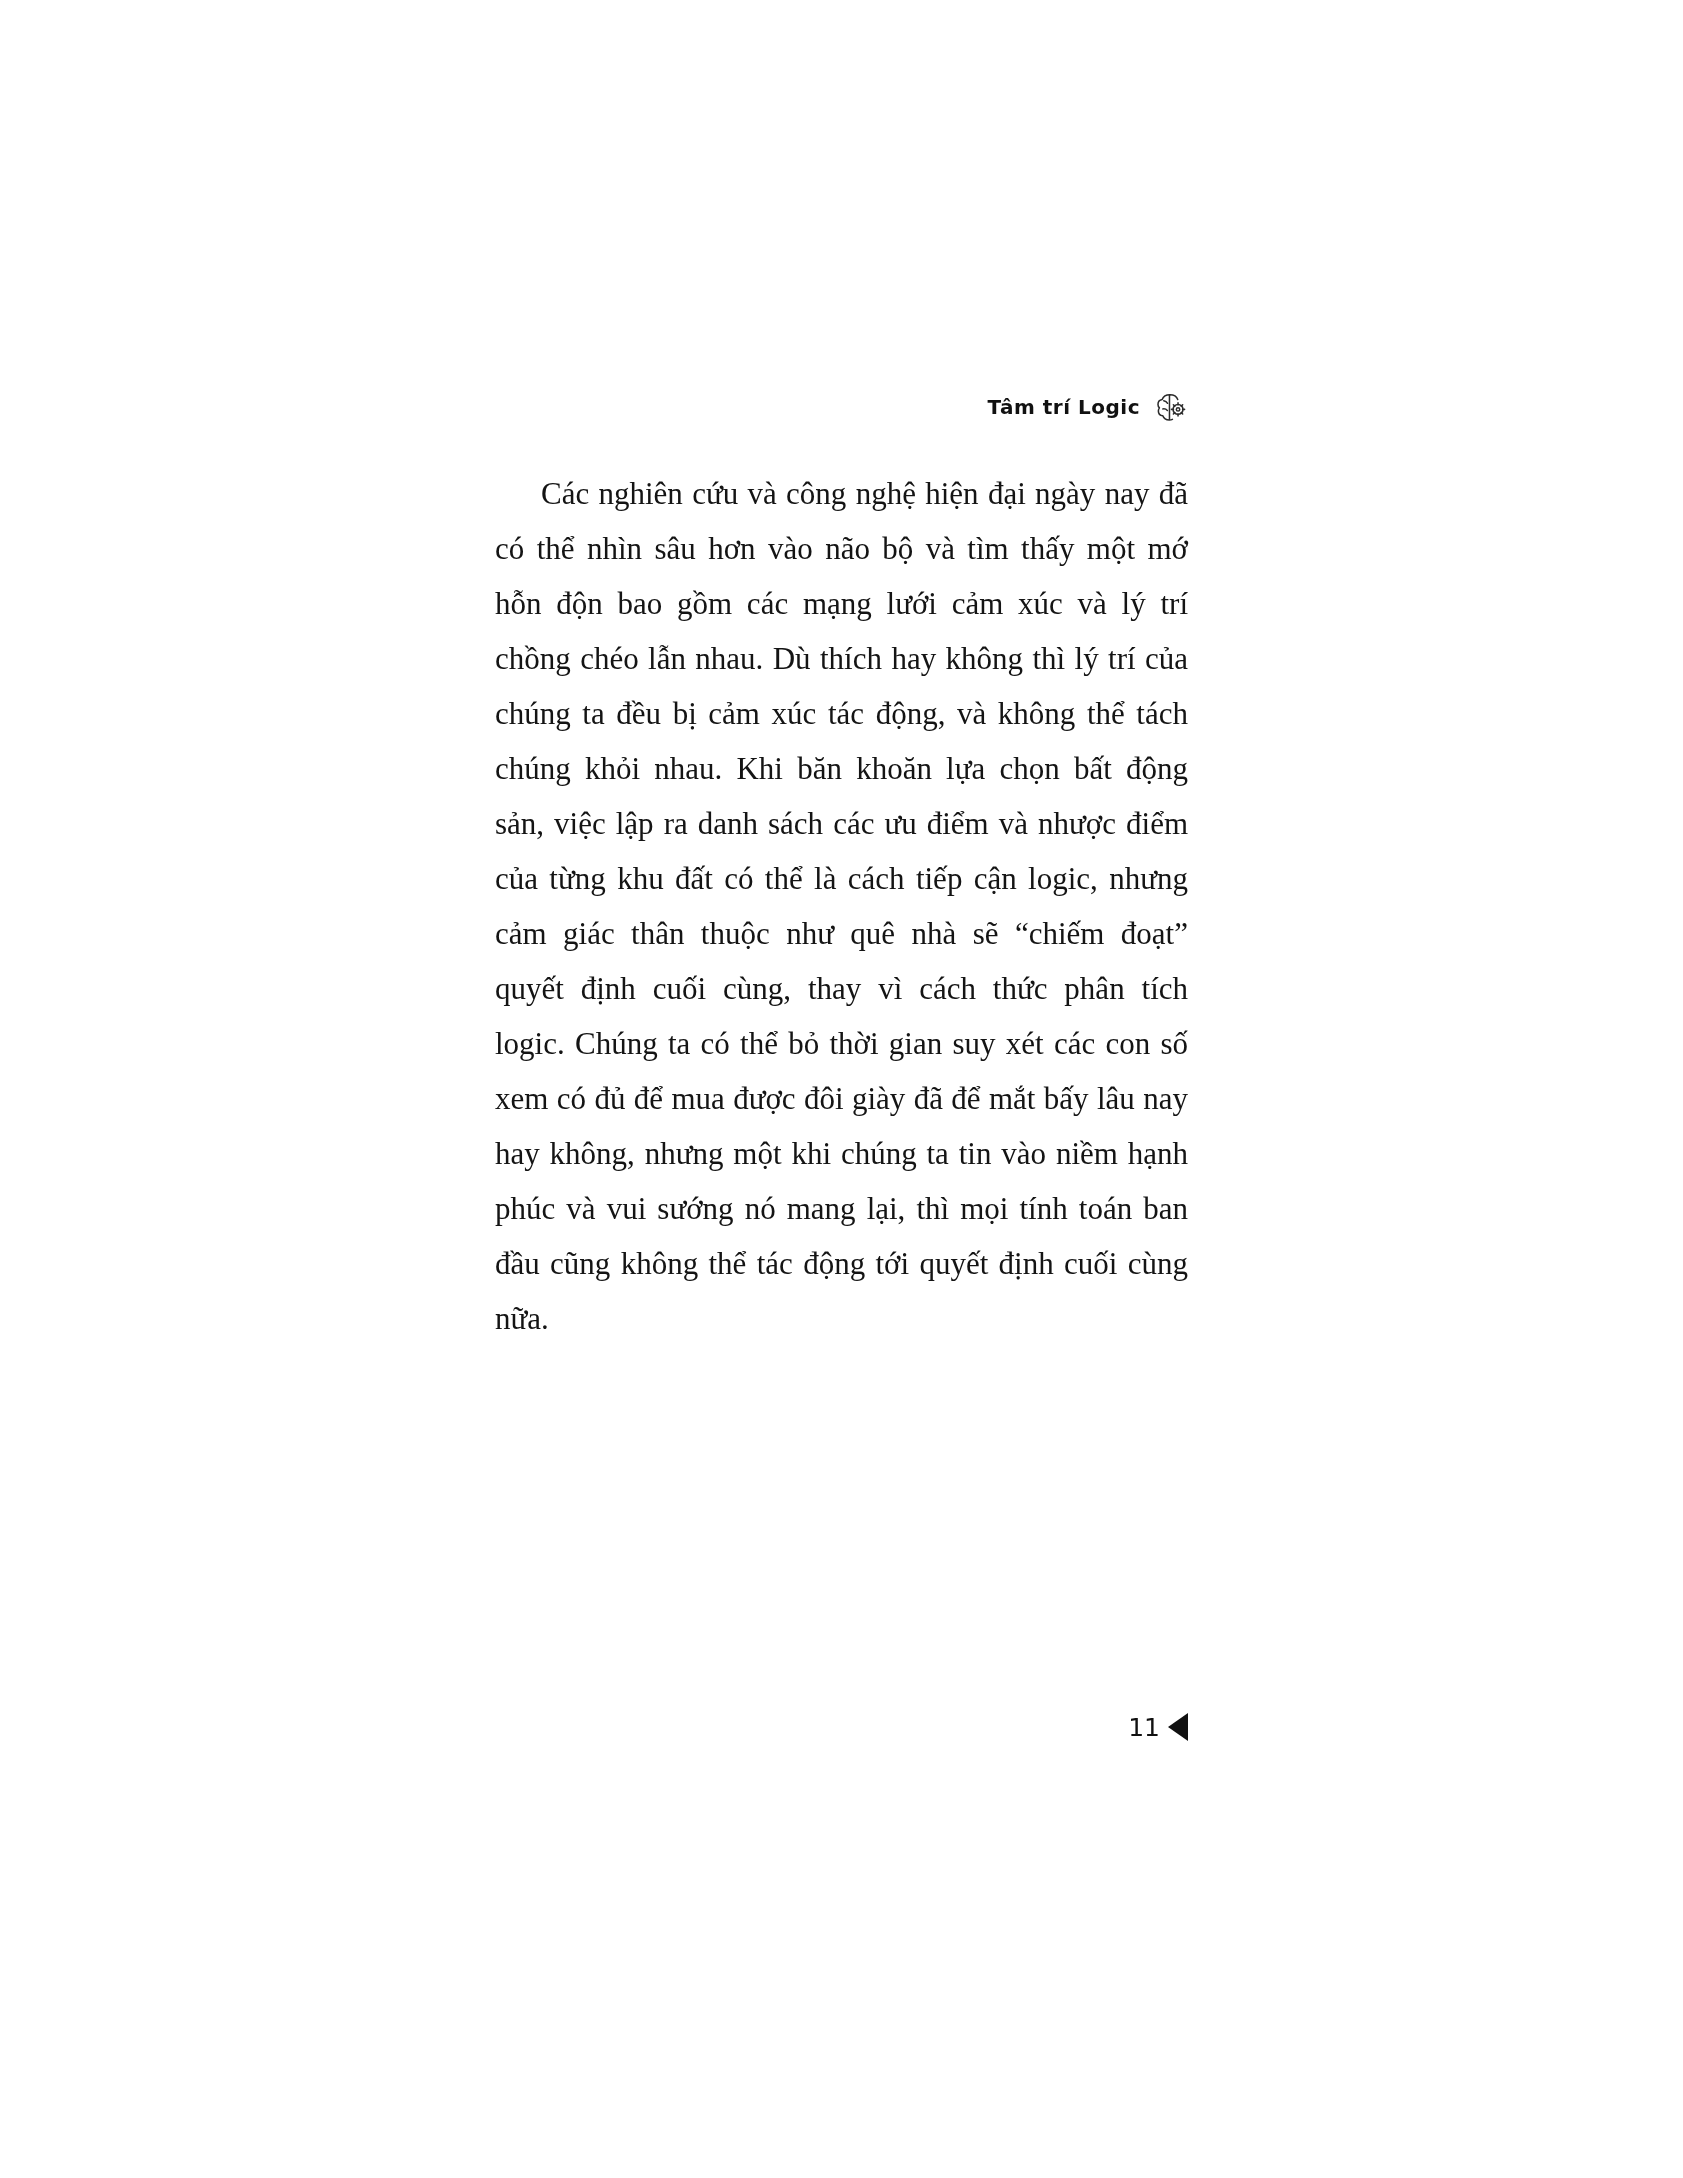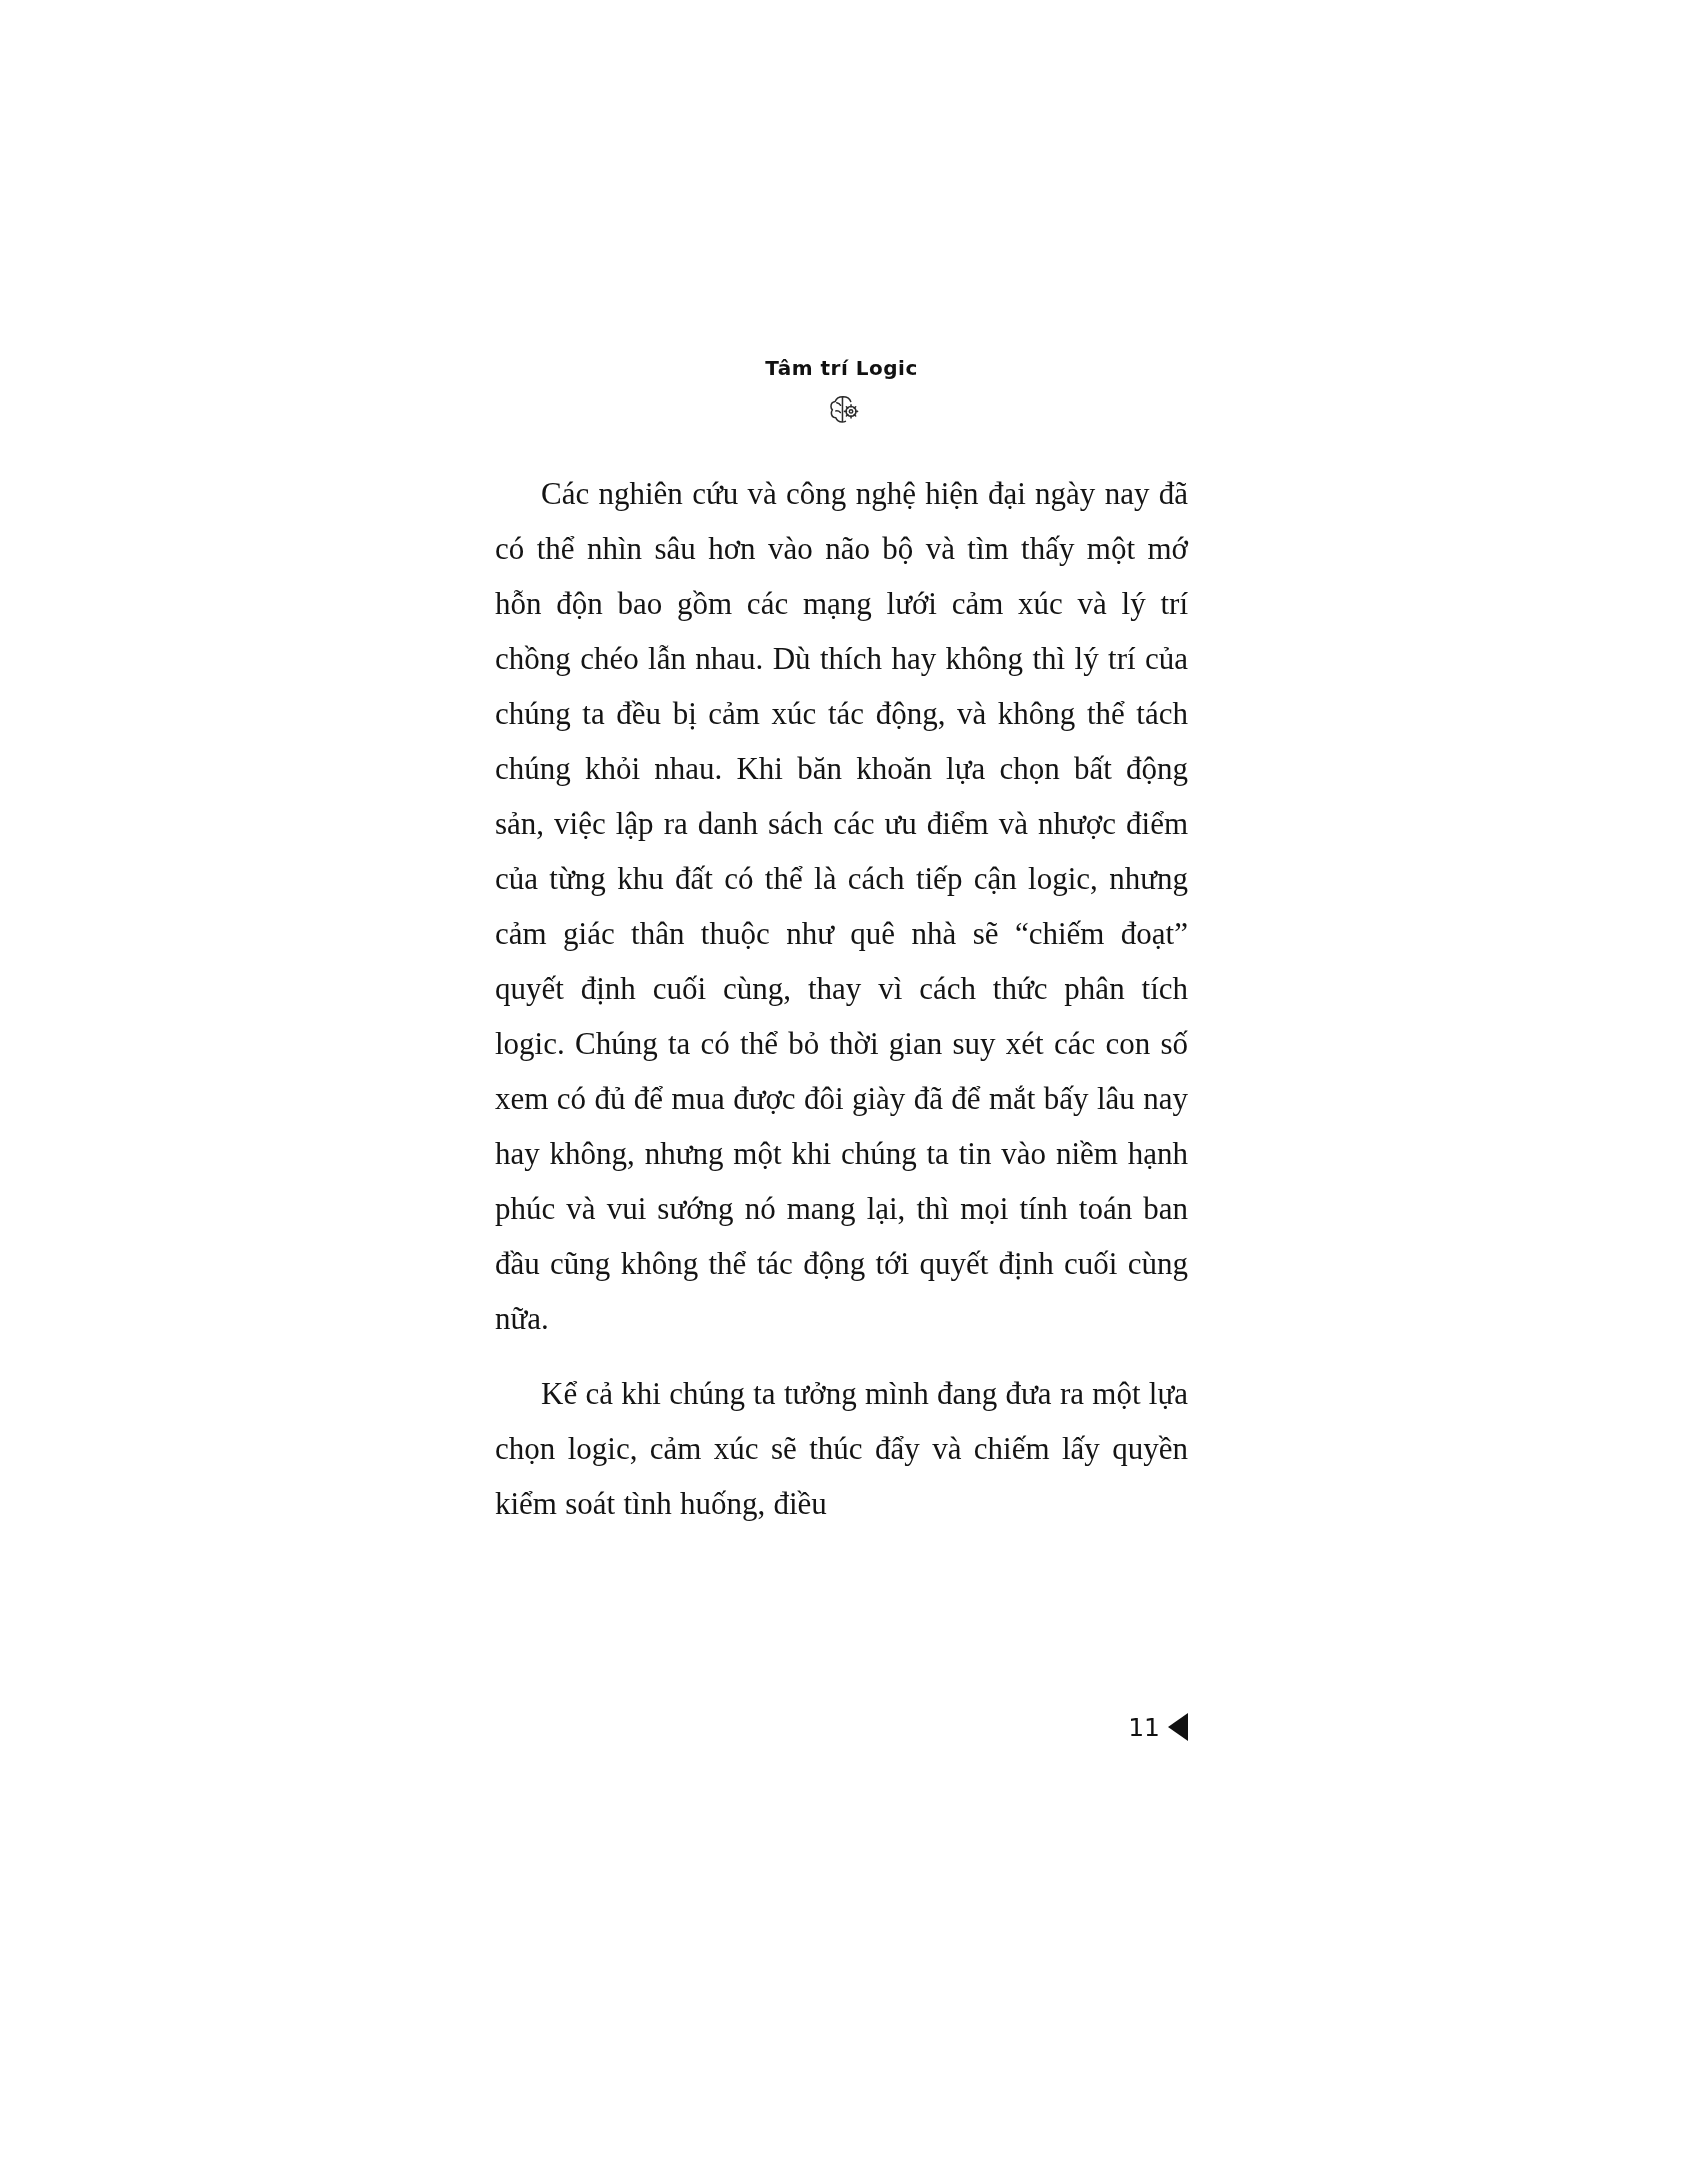--- a/index.html
+++ b/index.html
@@ -35,21 +35,20 @@
   }
 
   
   .running-head {
     display: flex;
     align-items: center;
     justify-content: flex-end;
     gap: 10px;
     height: 42px;
     margin-bottom: 38px;
-    flex-direction: column;
   }
   .running-head .rh-title {
     font-family: "DejaVu Sans", sans-serif;
     font-size: 20px;
     font-weight: 700;
     letter-spacing: 0.5px;
     color: #111111;
   }
   .rh-icon {
     width: 38px;
@@ -119,21 +118,20 @@
             <circle cx="29.5" cy="22.5" r="5.2"></circle>
             <circle cx="29.5" cy="22.5" r="1.8"></circle>
             <path d="M29.5 15.6v2.1M29.5 27.3v2.1M22.6 22.5h2.1M34.3 22.5h2.1M24.6 17.6l1.5 1.5M32.9 25.9l1.5 1.5M34.4 17.6l-1.5 1.5M26.1 25.9l-1.5 1.5"></path>
           </g>
         </svg>
       </span>
     </div>
 
     <p class="body-text">Các nghiên cứu và công nghệ hiện đại ngày nay đã có thể nhìn sâu hơn vào não bộ và tìm thấy một mớ hỗn độn bao gồm các mạng lưới cảm xúc và lý trí chồng chéo lẫn nhau. Dù thích hay không thì lý trí của chúng ta đều bị cảm xúc tác động, và không thể tách chúng khỏi nhau. Khi băn khoăn lựa chọn bất động sản, việc lập ra danh sách các ưu điểm và nhược điểm của từng khu đất có thể là cách tiếp cận logic, nhưng cảm giác thân thuộc như quê nhà sẽ “chiếm đoạt” quyết định cuối cùng, thay vì cách thức phân tích logic. Chúng ta có thể bỏ thời gian suy xét các con số xem có đủ để mua được đôi giày đã để mắt bấy lâu nay hay không, nhưng một khi chúng ta tin vào niềm hạnh phúc và vui sướng nó mang lại, thì mọi tính toán ban đầu cũng không thể tác động tới quyết định cuối cùng nữa.</p>
 
-    <p class="body-text">Kể cả khi chúng ta tưởng mình đang đưa ra một lựa chọn logic, cảm xúc sẽ thúc đẩy và chiếm lấy quyền kiểm soát tình huống, điều</p>
 
   </div>
 
   <div class="folio">
     <span class="folio-number">11</span>
     <span class="folio-marker"></span>
   </div>
 
 </div>
 

